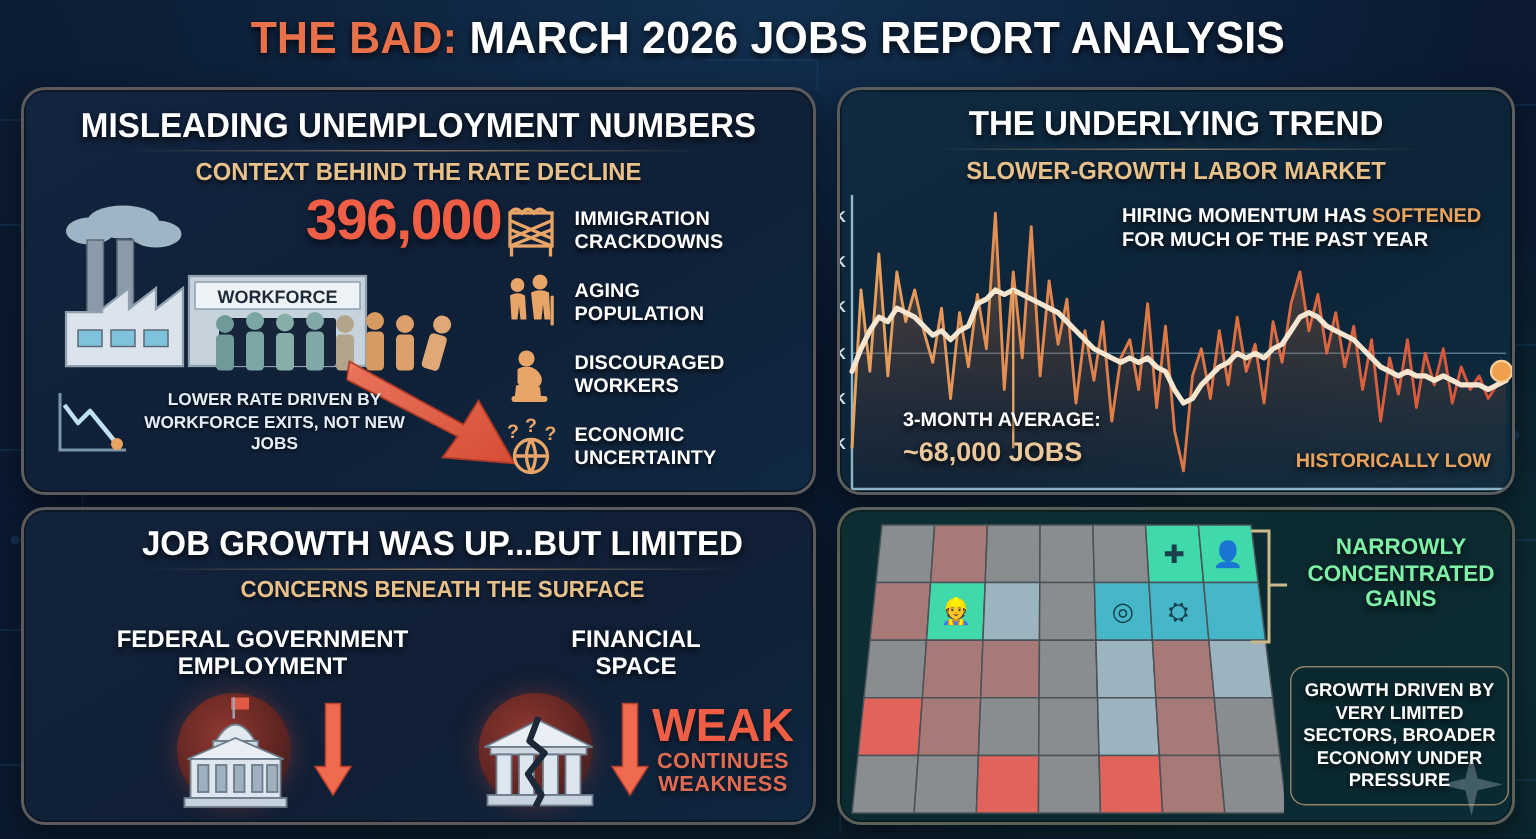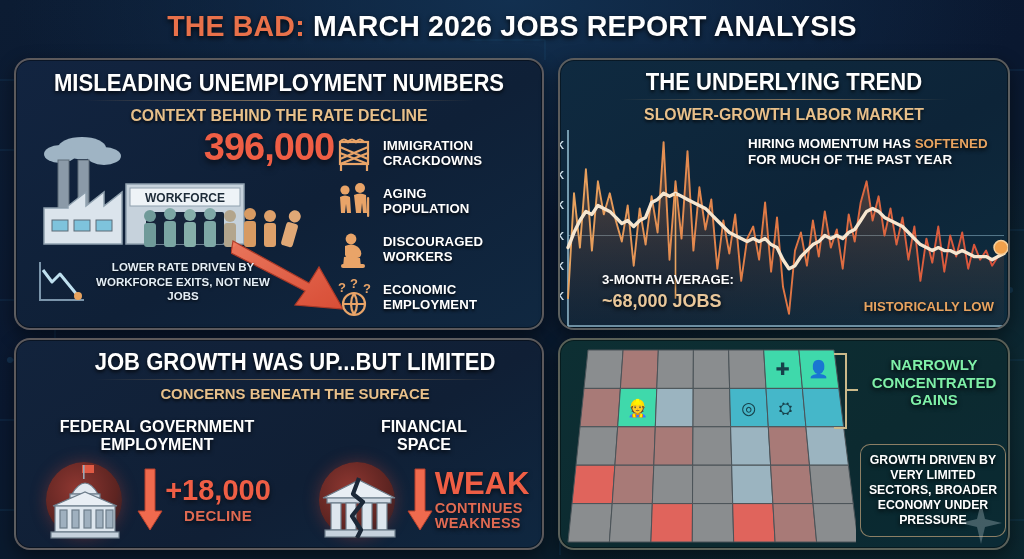--- a/index.html
+++ b/index.html
@@ -348,21 +348,21 @@
             <circle cx="20" cy="27" r="11"></circle>
             <path d="M9 27 h22 M20 16 q6 11 0 22 M20 16 q-6 11 0 22"></path>
           </g>
           <g fill="#e9a468" font-family="Liberation Sans, sans-serif" font-weight="900" font-size="13">
             <text x="4" y="15">?</text>
               <text x="16" y="11">?</text>
               <text x="29" y="16">?</text>
           </g>
         </svg>
         <div class="rlabel" style="white-space:pre-line">ECONOMIC
-EMPLOYMENT</div>
+UNCERTAINTY</div>
       </div>
     </div>
   </div>
 
   <div class="panel p-tr">
     <div class="tr-head">
       <div class="p-title">THE UNDERLYING TREND</div>
       <div class="rule"></div>
       <div class="p-sub">SLOWER-GROWTH LABOR MARKET</div>
     </div>
@@ -416,21 +416,21 @@
     <div class="hist-low">HISTORICALLY LOW</div>
   </div>
 
   <div class="panel p-bl">
     <div class="bl-head">
       <div class="p-title">JOB GROWTH WAS UP...BUT LIMITED</div>
       <div class="rule"></div>
       <div class="p-sub">CONCERNS BENEATH THE SURFACE</div>
     </div>
 
-    <div class="stat" style="left:0; width:282px;">
+    <div class="stat" style="left:18px; width:282px;">
       <div class="stat-title">FEDERAL GOVERNMENT
 EMPLOYMENT</div>
       <div class="stat-row">
         <div class="seal">
           <div class="halo"></div>
           <svg viewBox="0 0 92 84" style="position:absolute;inset:0;width:92px;height:84px">
             <g stroke="#6d7d8b" stroke-width="1.2">
               <rect x="39" y="7" width="12" height="8" fill="#e05a44" stroke="none"></rect>
               <rect x="40" y="7" width="1.6" height="14" fill="#9aa9b6" stroke="none"></rect>
               <path d="M29 36 q13 -22 26 0 z" fill="#e2e9f0"></path>
@@ -444,24 +444,20 @@
                   <rect x="53" y="52" width="7" height="18"></rect>
                 <rect x="63" y="52" width="7" height="18"></rect>
               </g>
               <rect x="8" y="74" width="68" height="6" fill="#c6d2dd"></rect>
             </g>
           </svg>
         </div>
         <svg class="darrow" viewBox="0 0 26 66">
           <path d="M8 2 H18 V44 H25 L13 63 L1 44 H8 Z" fill="#ef6a4e" stroke="#b8412c" stroke-width="1"></path>
         </svg>
-        <div style="text-align:center">
-          <div class="stat-val" style="font-size:29px">+18,000</div>
-          <div class="stat-sub" style="font-size:15px;margin-top:3px">DECLINE</div>
-        </div>
       </div>
     </div>
 
     <div class="stat" style="left:292px; width:232px;">
       <div class="stat-title">FINANCIAL
 SPACE</div>
       <div class="stat-row">
         <div class="seal" style="width:86px">
           <div class="halo" style="left:0"></div>
           <svg viewBox="0 0 86 84" style="position:absolute;inset:0;width:86px;height:84px">
@@ -475,21 +471,21 @@
                   <rect x="58" y="45" width="10" height="27"></rect>
               </g>
               <rect x="6" y="72" width="70" height="7" fill="#c6d2dd"></rect>
               <path d="M40 20 L34 36 L44 44 L33 58 L42 72 L38 80" fill="none" stroke="#1b2838" stroke-width="4.2" stroke-linejoin="round"></path>
             </g>
           </svg>
         </div>
         <svg class="darrow" viewBox="0 0 26 66">
           <path d="M8 2 H18 V44 H25 L13 63 L1 44 H8 Z" fill="#ef6a4e" stroke="#b8412c" stroke-width="1"></path>
         </svg>
-        <div style="">
+        <div style="text-align:center">
           <div class="stat-val" style="font-size:31px">WEAK</div>
           <div class="stat-sub" style="font-size:14.5px;margin-top:2px;white-space:pre-line">CONTINUES
 WEAKNESS</div>
         </div>
       </div>
     </div>
   </div>
 
   <div class="panel p-br">
     <div class="gridwrap">

